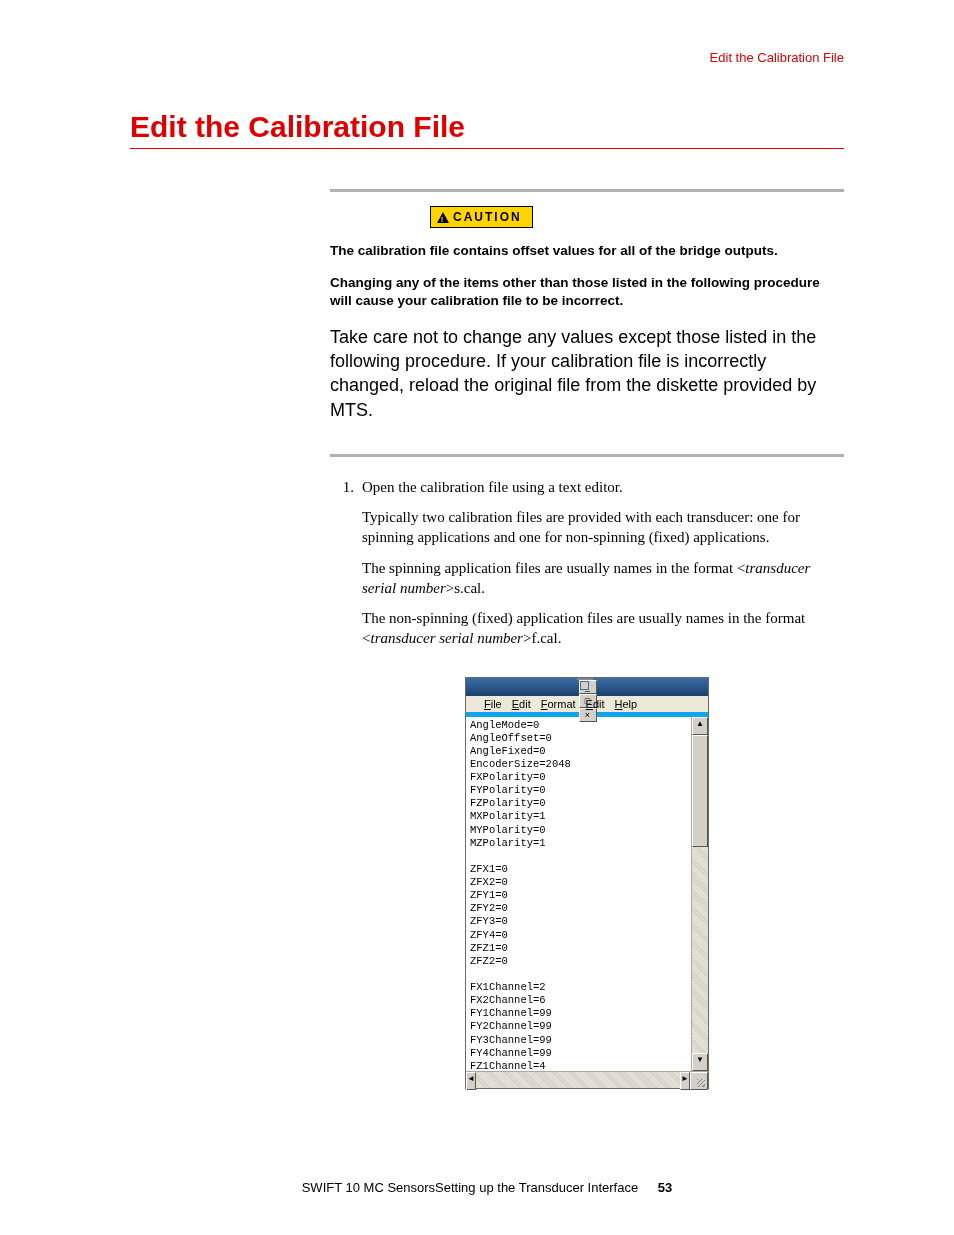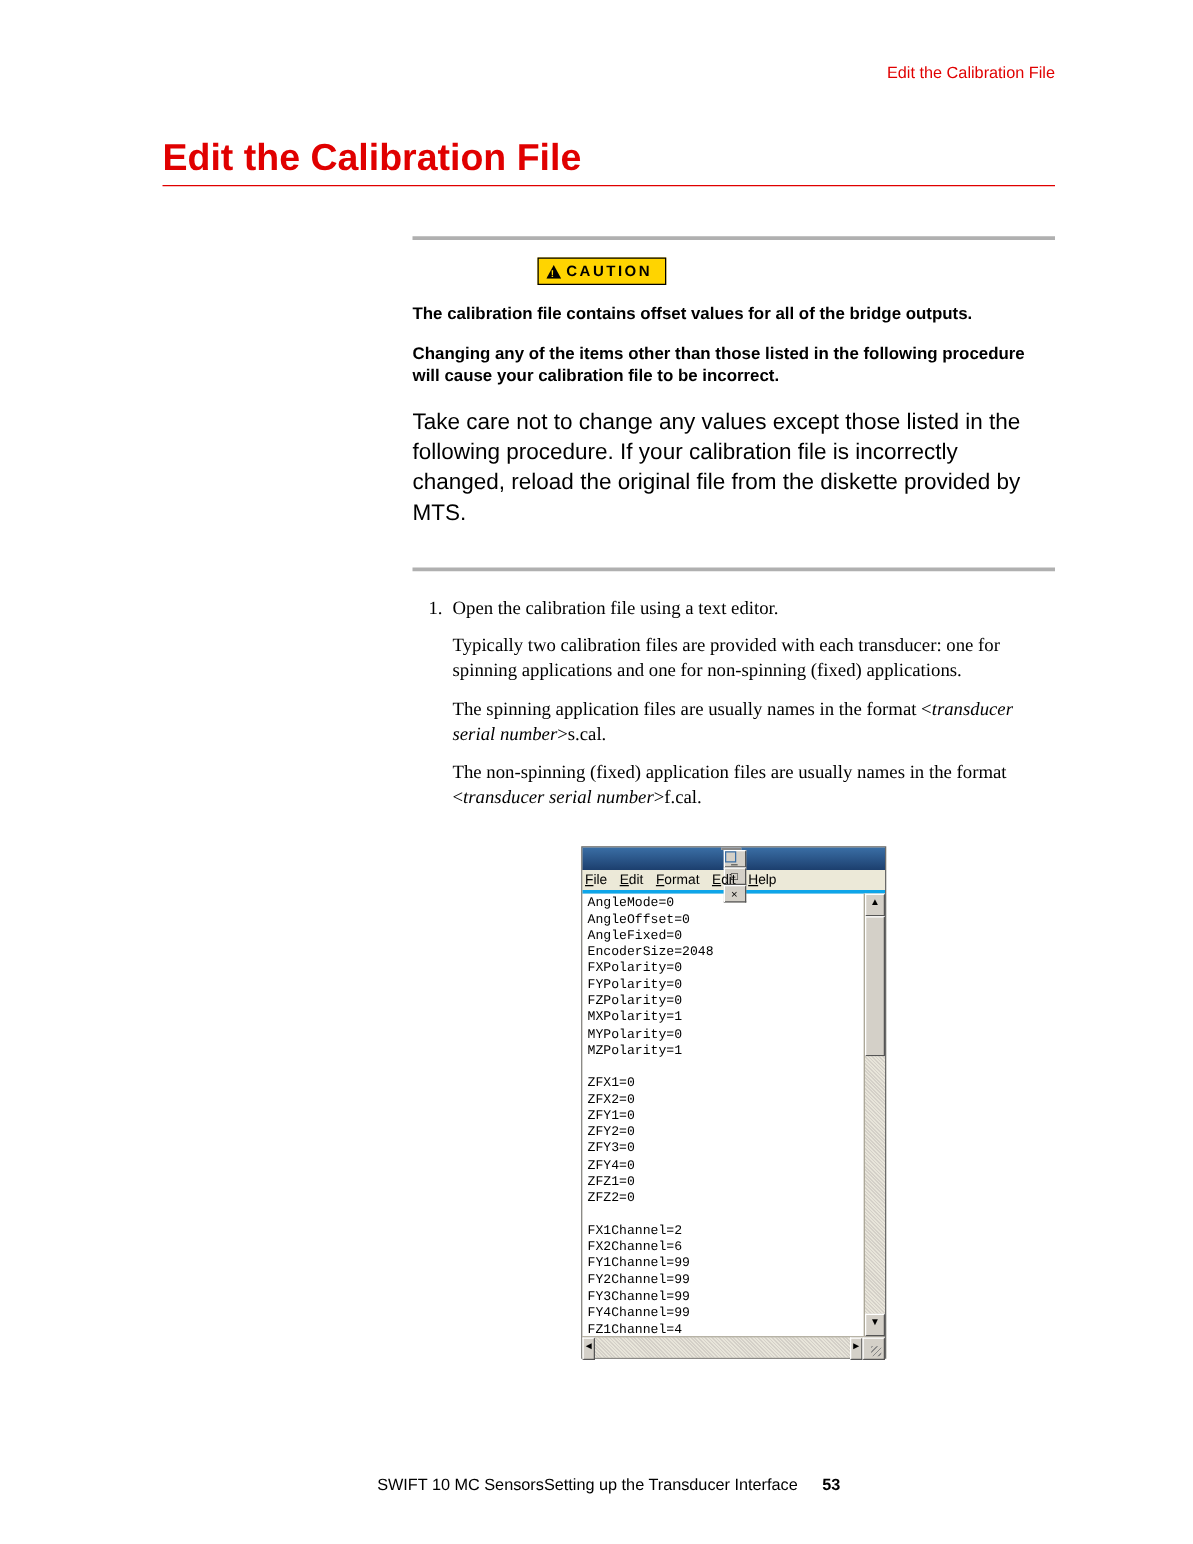--- a/index.html
+++ b/index.html
@@ -20,21 +20,21 @@
   .ol-sub{margin:10px 0 0 0;}
   .ol-sub p{margin:0 0 10px 0;}
   .ital{font-style:italic;}
   
   .np{width:242px;margin:18px auto 0 auto;border:1px solid #6a6a6a;background:#ece9d8;font-family:Tahoma,Arial,sans-serif;font-size:11px;}
   .np-title{height:18px;background:linear-gradient(#3a6ea5,#1c3f6e);color:#fff;display:flex;align-items:center;padding:0 2px;flex-direction:column;}
   .np-title-icon{width:14px;height:14px;background:#fff;border:1px solid #888;margin-right:4px;position:relative;}
   .np-title-icon::after{content:"";position:absolute;left:2px;top:2px;width:7px;height:7px;border:1px solid #3a6ea5;}
   .np-title-text{font-weight:bold;font-size:11px;flex:1;white-space:nowrap;overflow:hidden;}
   .np-btn{width:16px;height:14px;background:#d4d0c8;border:1px solid #fff;border-right-color:#555;border-bottom-color:#555;margin-left:1px;font-size:9px;line-height:12px;text-align:center;color:#000;}
-  .np-menu{display:flex;gap:10px;padding:2px 2px;background:#ece9d8;border-bottom:3px solid #0ea5e9;color:#000;}
+  .np-menu{display:flex;gap:10px;padding:2px 18px;background:#ece9d8;border-bottom:5px solid #0ea5e9;color:#000;}
   .np-menu span{position:relative;}
   .np-menu span::first-letter{text-decoration:underline;}
   .np-body-wrap{display:flex;background:#fff;}
   .np-body{flex:1;height:350px;overflow:hidden;padding:2px 4px;font-family:"Lucida Console","Courier New",monospace;font-size:10.5px;line-height:1.25;white-space:pre;color:#000;}
   .np-vscroll{width:16px;background:#d4d0c8;border-left:1px solid #aca899;display:flex;flex-direction:column;}
   .np-sbtn{height:16px;background:#d4d0c8;border:1px solid #fff;border-right-color:#555;border-bottom-color:#555;font-size:8px;text-align:center;line-height:12px;}
   .np-sthumb{flex:0 0 110px;margin:0;background:#d4d0c8;border:1px solid #fff;border-right-color:#555;border-bottom-color:#555;}
   .np-strack{flex:1;background:repeating-linear-gradient(45deg,#e8e5da,#e8e5da 1px,#d4d0c8 1px,#d4d0c8 2px);}
   .np-hscroll{height:16px;display:flex;background:#d4d0c8;border-top:1px solid #aca899;}
   .np-grip{width:16px;height:16px;background:#d4d0c8;border:1px solid #fff;border-right-color:#555;border-bottom-color:#555;position:relative;}

